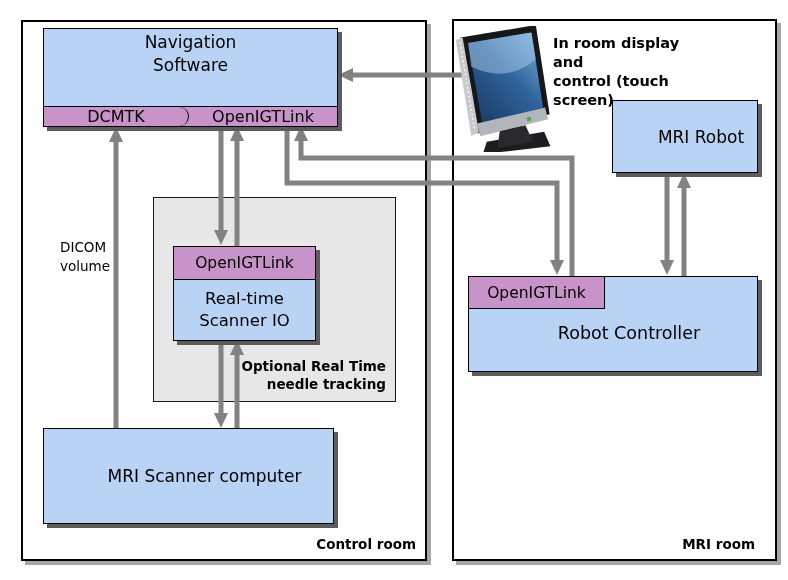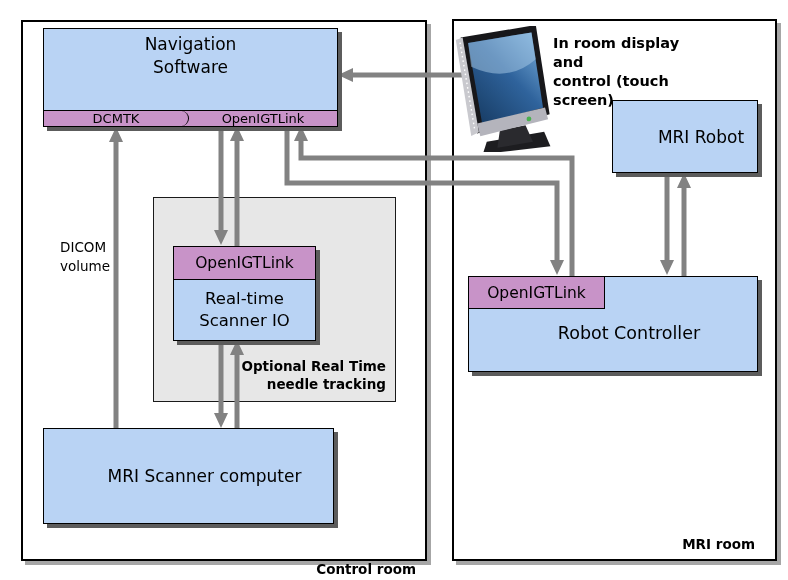--- a/index.html
+++ b/index.html
@@ -33,21 +33,21 @@
   .nav-box{flex-direction:column;padding:0;justify-content:flex-start;gap:28px;}
   .nav-title{
     height:62px;display:flex;flex-direction:column;justify-content:center;
     width:100%;font-size:17px;line-height:1.32;
   }
   .nav-row{
     display:flex;width:100%;flex:1;border-top:1.5px solid #000;
     background:#c893c8;
   }
   .nav-cell{
-    display:flex;align-items:center;justify-content:center;font-size:13px;
+    display:flex;align-items:center;justify-content:center;font-size:16px;
     box-sizing:border-box;
     border-radius:16px;
   }
   .nav-cell.dcmtk{width:145px;border-right:1.5px solid #000;}
   .nav-cell.igt{flex:1;}
   .rt-box{flex-direction:column;padding:0;justify-content:flex-start;}
   .rt-head{
     width:100%;height:33px;background:#c893c8;border-bottom:1.5px solid #000;
     display:flex;align-items:center;justify-content:center;font-size:15.5px;
     box-sizing:border-box;
@@ -68,21 +68,21 @@
   .monitor{position:absolute;z-index:4;}
 </style>
 </head>
 <body>
 
 <div class="canvas">
 
   <div class="room" style="left:21px;top:20px;width:406px;height:541px;"></div>
   <div class="room" style="left:452px;top:19px;width:325px;height:542px;"></div>
 
-  <div class="room-label" style="right:372px;top:536px;margin-top:25px;">Control room</div>
+  <div class="room-label" style="right:372px;top:536px;">Control room</div>
   <div class="room-label" style="right:33px;top:536px;">MRI room</div>
 
   <div class="graybox" style="left:153px;top:197px;width:243px;height:205px;"></div>
   <div class="optional-label" style="left:186px;top:358px;width:200px;">
     <span>Optional Real Time</span><br>
     <span>needle tracking</span>
   </div>
 
   <svg class="arrows" width="788" height="580" viewBox="0 0 788 580">
     <g stroke="#828282" stroke-width="5" fill="none">

